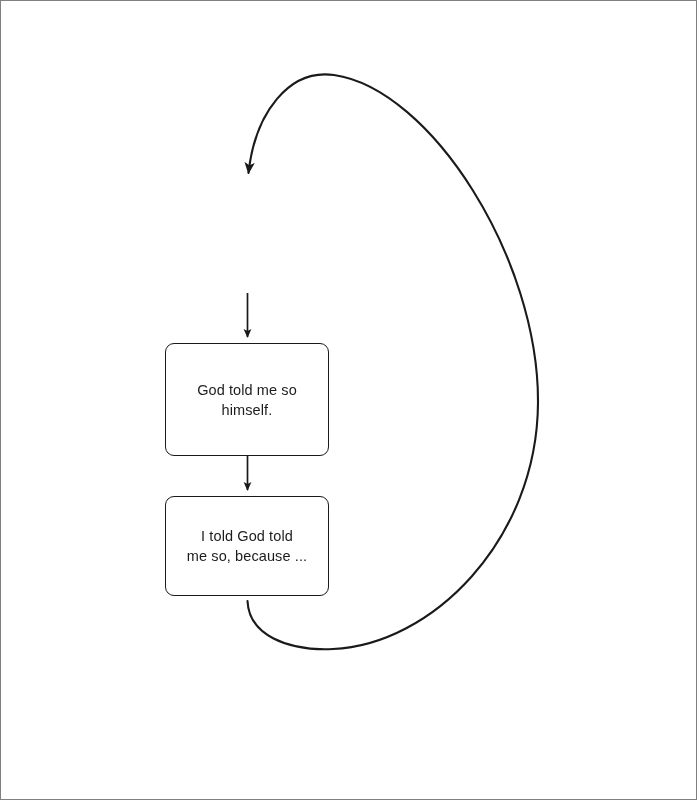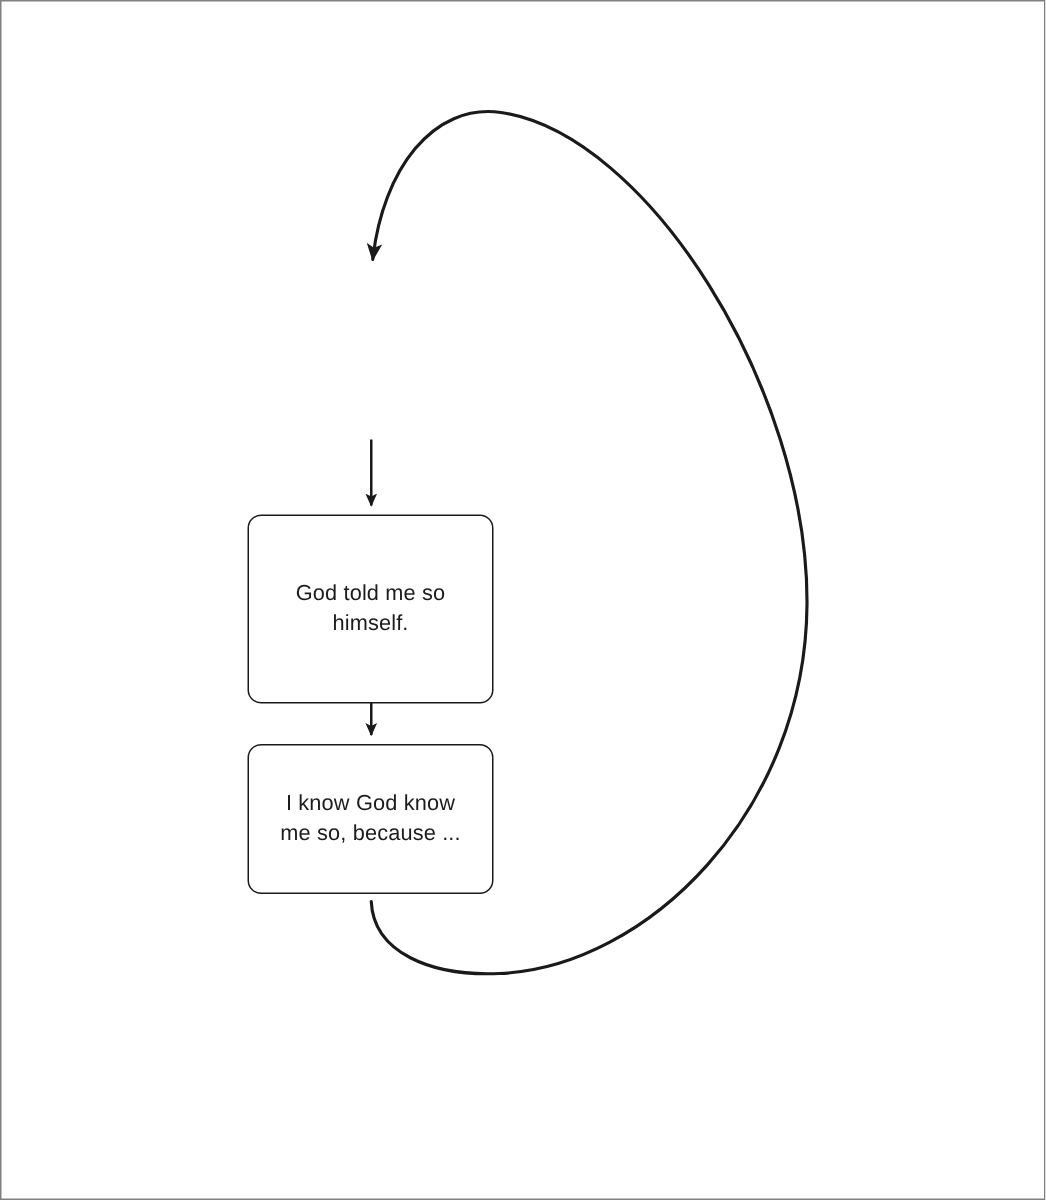--- a/index.html
+++ b/index.html
@@ -42,21 +42,21 @@
   .node-label {
     font-family: "Liberation Sans", sans-serif;
     font-size: 14.5px;
     line-height: 20px;
     color: #1c1c1c;
     letter-spacing: 0.1px;
     padding: 0 12px;
     white-space: pre-line;
   }
   #node-1 { left: 164px; top: 186px; width: 164px; height: 104px; }
-  #node-2 { left: 164px; top: 342px; width: 164px; height: 126px; }
+  #node-2 { left: 164px; top: 342px; width: 164px; height: 113px; }
   #node-3 { left: 164px; top: 495px; width: 164px; height: 100px; }
 </style>
 </head>
 <body>
 
 <div id="canvas">
 
   <svg id="diagram-svg" viewBox="0 0 695 798" xmlns="http://www.w3.org/2000/svg">
     <defs>
       <marker id="arrowSmall" viewBox="0 0 10 10" refX="9" refY="5" markerWidth="5.2" markerHeight="5.2" orient="auto-start-reverse">
@@ -78,17 +78,17 @@
              C 288 67.5, 254 112, 247.5 172" fill="none" stroke="#1a1a1a" stroke-width="2.1" stroke-linecap="round" marker-end="url(#arrowCurve)"></path>
   </svg>
 
 
   <div class="node-box" id="node-2">
     <span class="node-label">God told me so
 himself.</span>
   </div>
 
   <div class="node-box" id="node-3">
-    <span class="node-label">I know God know
+    <span class="node-label">I told God told
 me so, because ...</span>
   </div>
 
 </div>
 
 </body></html>

